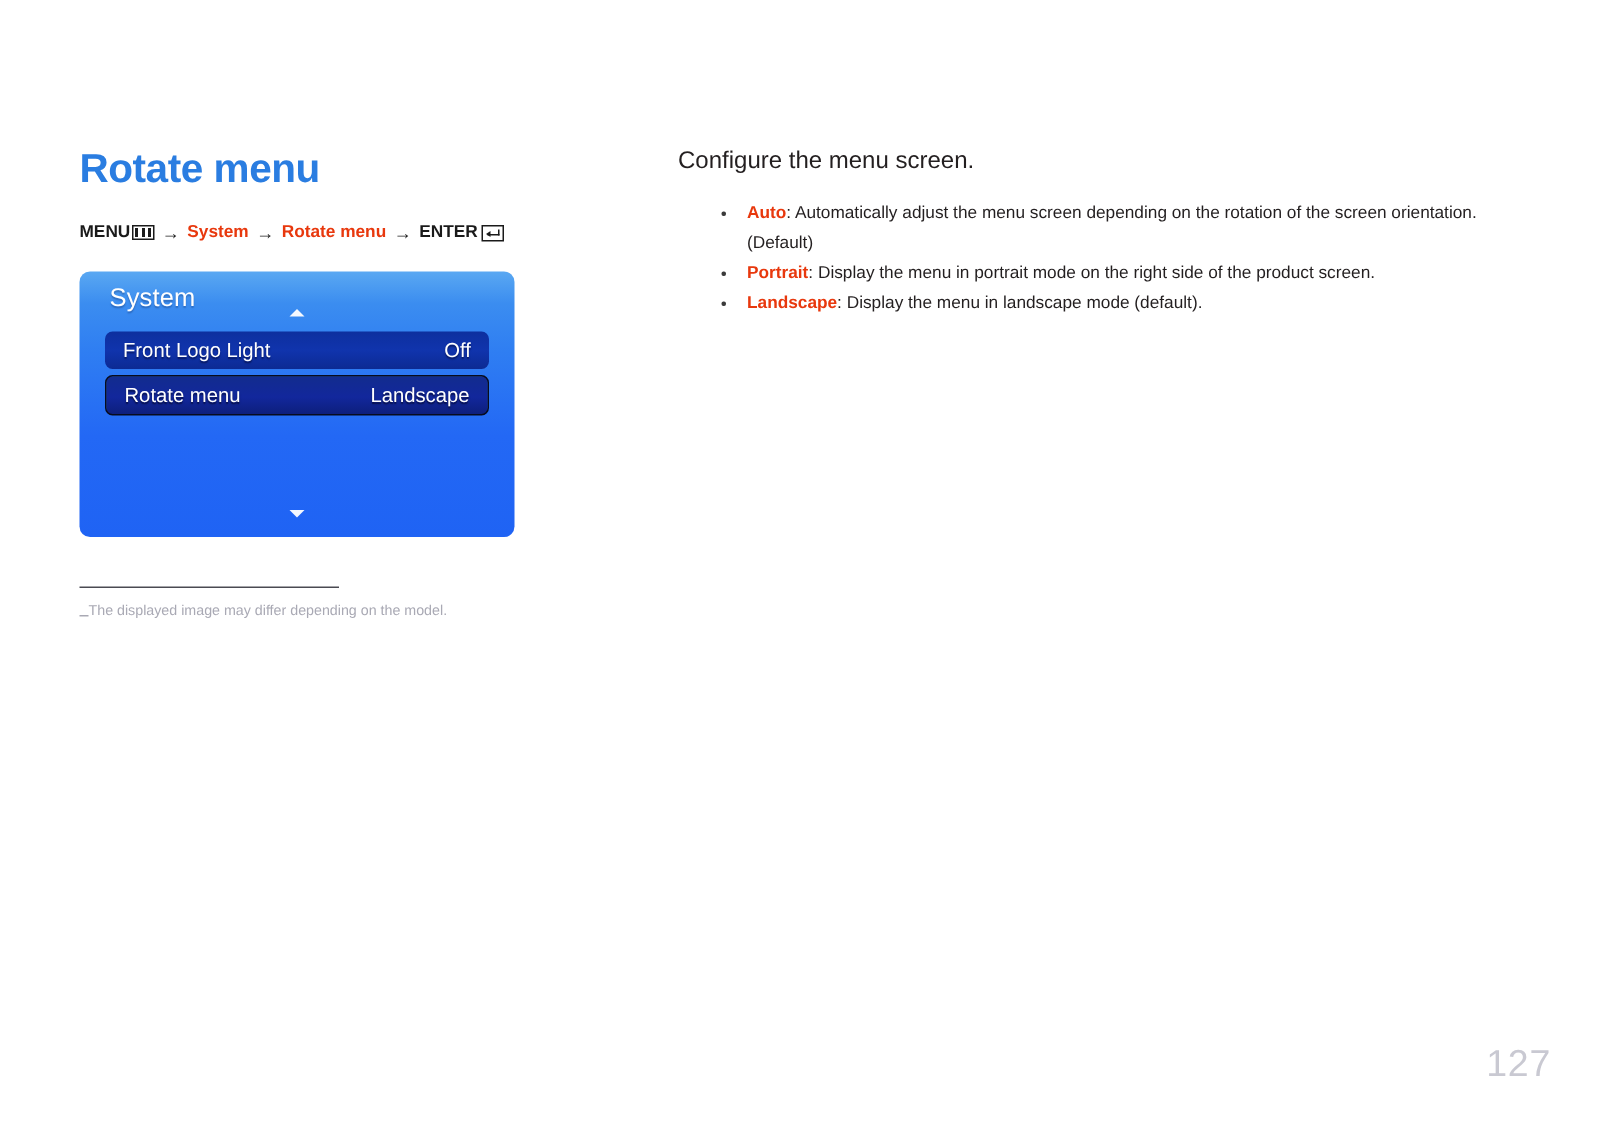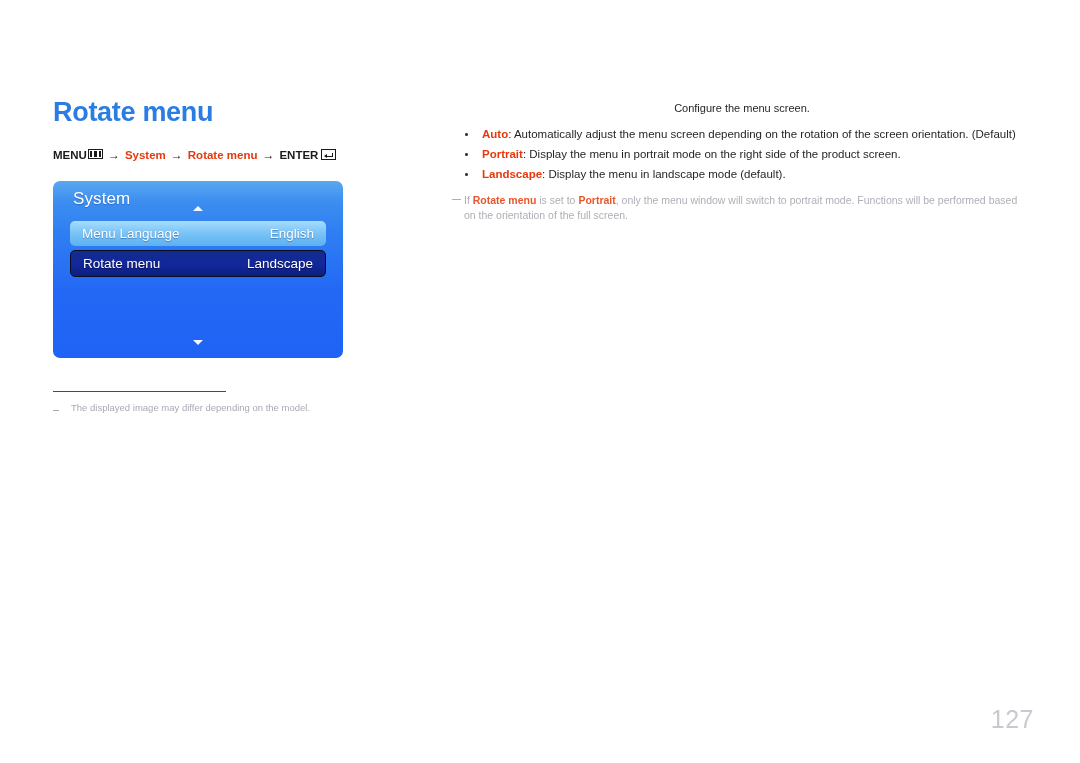--- a/index.html
+++ b/index.html
@@ -37,21 +37,21 @@
   #menu-path {
     margin-top: 19px;
     font-size: 11.5px;
     font-weight: bold;
     color: #1a1a1a;
     white-space: nowrap;
     display: flex;
     align-items: center;
     height: 14px;
   }
-  #menu-path .seg { display: inline-flex; }
+  #menu-path .seg { display: inline-flex; align-items: center; }
   #menu-path .red { color: #e8380d; font-weight: bold; }
   #menu-path .arrow {
     color: #1a1a1a;
     font-weight: normal;
     margin: 0 5px;
     font-size: 12px;
   }
   .menu-glyph {
     display: inline-block;
     width: 15px;
@@ -197,49 +197,48 @@
     width: 173px;
     height: 1px;
     background: #4a4a52;
     margin-bottom: 9px;
   }
   #left-footnote-text {
     font-size: 9.5px;
     color: #a9a9b4;
     line-height: 13px;
     display: flex;
-    gap: 12px;
+    gap: 0;
     align-items: center;
   }
   #left-footnote-text .dash {
     display: inline-block;
     width: 6px;
     height: 1px;
     background: #a9a9b4;
     margin-top: 6px;
     flex: none;
   }
 
   
   #right-column {
     position: absolute;
     left: 452px;
     top: 100px;
     width: 580px;
   }
   #intro-text {
-    font-size: 11px;
+    font-size: 16px;
     color: #231f20;
     line-height: 16px;
     margin: 0 0 8px 0;
-    text-align: center;
   }
   #bullet-list {
     list-style: none;
-    margin: 0;
+    margin: 16px;
     padding: 0;
   }
   #bullet-list li {
     position: relative;
     padding-left: 30px;
     font-size: 11.5px;
     line-height: 20px;
     color: #231f20;
   }
   #bullet-list li .dot {
@@ -269,21 +268,21 @@
     width: 9px;
     height: 1.4px;
     background: #b0aeb6;
   }
   #right-note .term { color: #e8572c; font-weight: bold; }
 
   
   #page-number {
     position: absolute;
     right: 46px;
-    bottom: 29px;
+    bottom: 39px;
     font-size: 25px;
     color: #c9c9d2;
     letter-spacing: 0.5px;
   }
 </style>
 </head>
 <body>
 
 <div id="left-column">
 
@@ -305,23 +304,23 @@
     </span>
   </div>
 
   <div id="osd-panel">
     <div id="osd-header">
       <div id="osd-title">System</div>
       <div id="osd-scroll-up"></div>
     </div>
 
     <div id="osd-rows">
-      <div class="osd-row highlight">
-        <span class="label">Menu Language</span>
-        <span class="value">English</span>
+      <div class="osd-row normal">
+        <span class="label">Front Logo Light</span>
+        <span class="value">Off</span>
       </div>
       <div class="osd-row selected">
         <span class="label">Rotate menu</span>
         <span class="value">Landscape</span>
       </div>
     </div>
 
     <div id="osd-scroll-down"></div>
   </div>
 
@@ -347,19 +346,16 @@
     <li>
       <span class="dot"></span>
       <span class="term">Portrait</span><span>: Display the menu in portrait mode on the right side of the product screen.</span>
     </li>
     <li>
       <span class="dot"></span>
       <span class="term">Landscape</span><span>: Display the menu in landscape mode (default).</span>
     </li>
   </ul>
 
-  <div id="right-note">
-    <span class="note-dash"></span><span>If </span><span class="term">Rotate menu</span><span> is set to </span><span class="term">Portrait</span><span>, only the menu window will switch to portrait mode. Functions will be performed based on the orientation of the full screen.</span>
-  </div>
 
 </div>
 
 <div id="page-number">127</div>
 
 </body></html>

